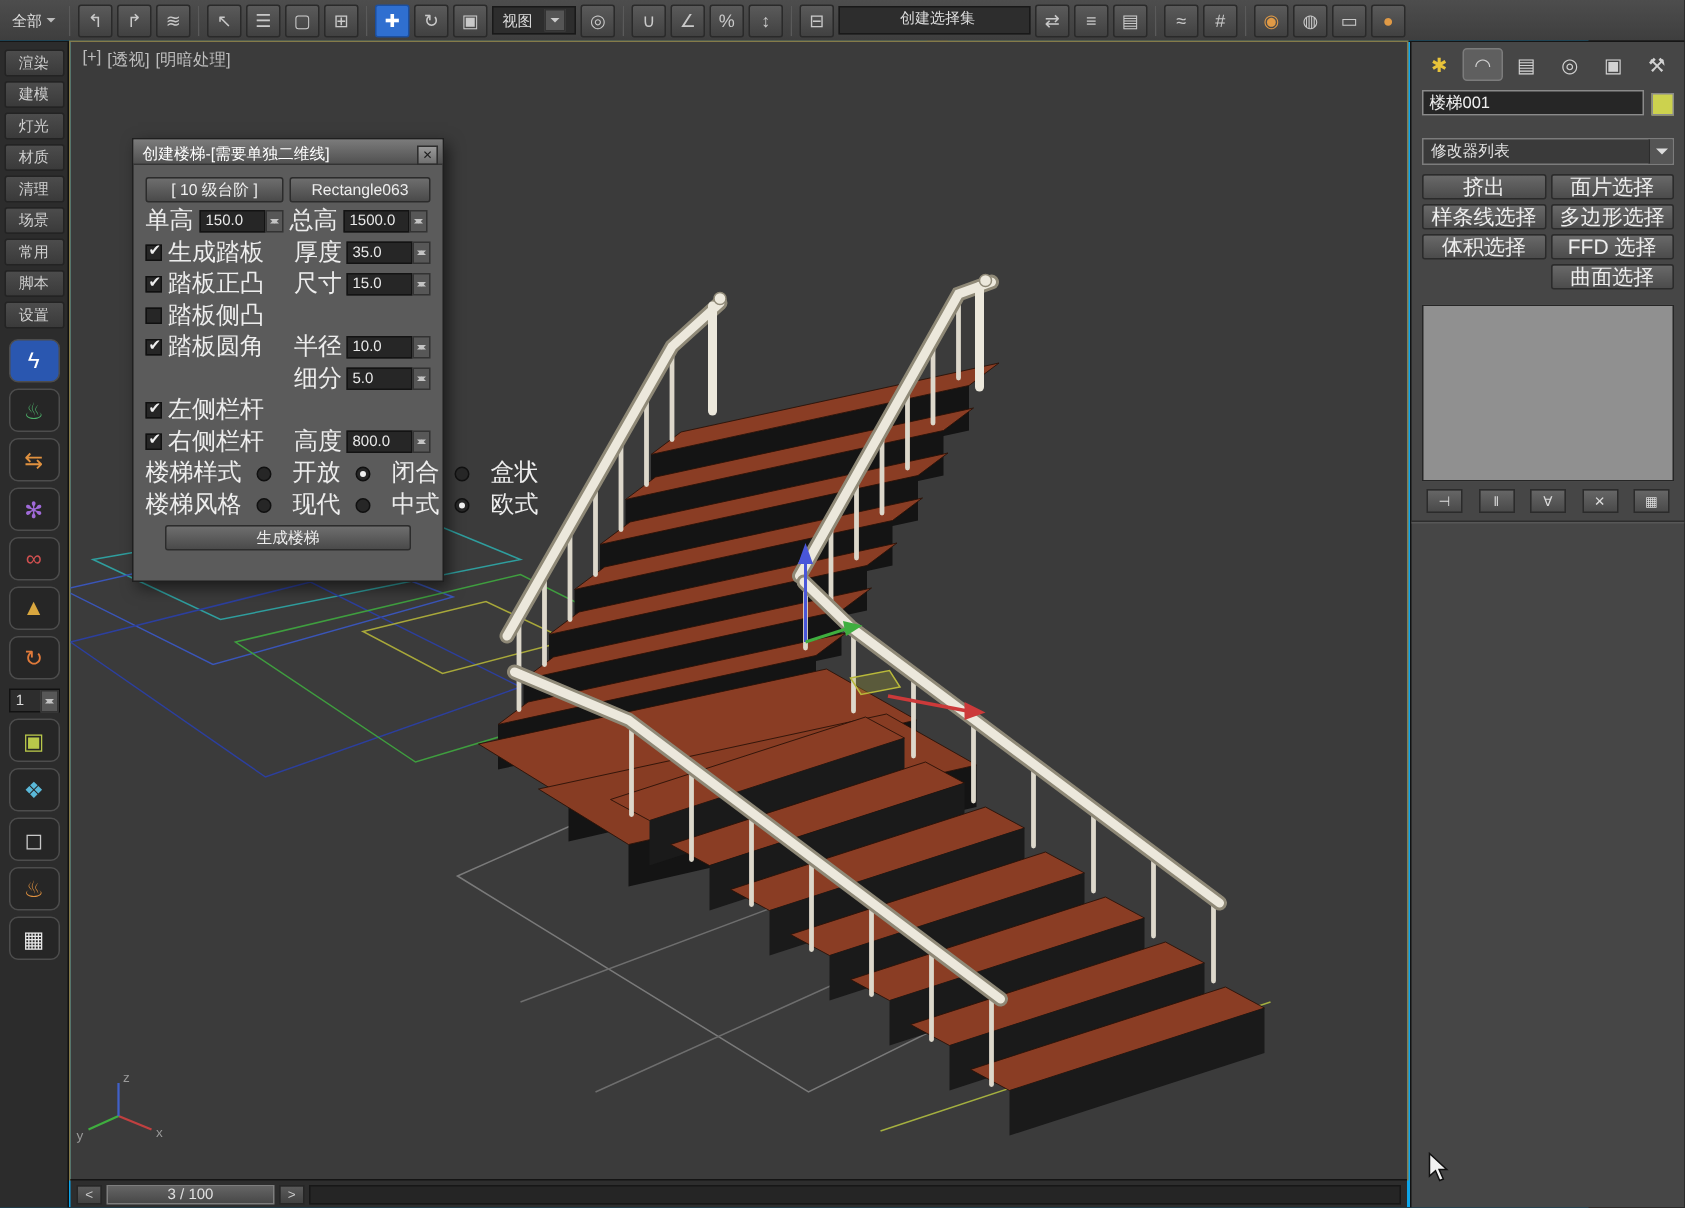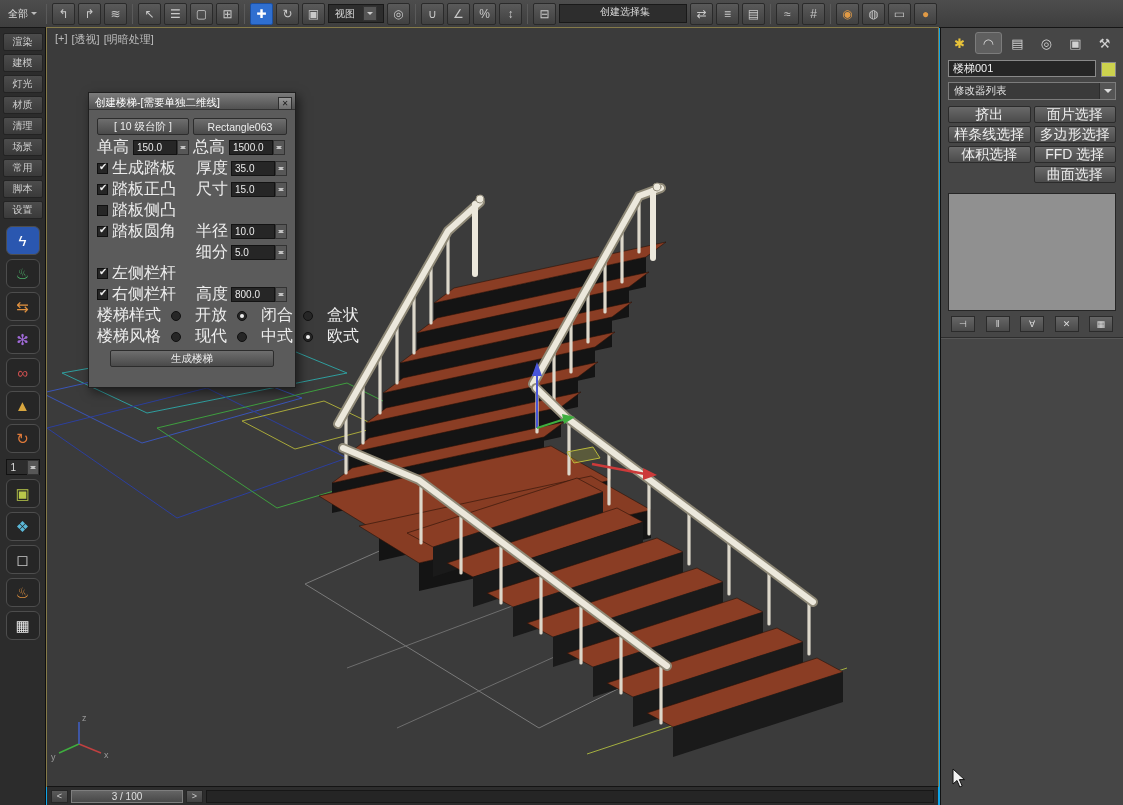--- a/index.html
+++ b/index.html
@@ -88,21 +88,21 @@
   .panel-tabs { display:flex; gap:2px; padding:4px 5px 3px; }
   .ptab { width:27px; height:22px; display:flex; align-items:center; justify-content:center;
     background:transparent; border:1px solid transparent; border-radius:3px; }
   .ptab.active { background:#5f5f5f; border-color:#7c7c7c; }
   .ptab span { font-size:13px; color:#d2d2d2; }
   .ptab span.sun { color:#e8c33a; }
   .name-row { display:flex; align-items:flex-end; gap:5px; padding:3px 7px 2px; }
   .name-field { flex:1; height:17px; background:#262626; border:1px solid #8a8a8a;
     color:#f0f0f0; font-size:11px; display:flex; align-items:center; padding:0 4px; }
   .swatch { width:15px; height:15px; border:1px solid #8a8a8a; }
-  .mod-list { margin:3px 7px 4px; height:18px; background:#3a3a3a; border:1px solid #7c7c7c;
+  .mod-list { margin:13px 7px 4px; height:18px; background:#3a3a3a; border:1px solid #7c7c7c;
     display:flex; align-items:center; font-size:10.5px; padding-left:5px; }
   .mod-list .grow { flex:1; }
   .mod-list .caret-box { width:16px; height:16px; background:#555; border-left:1px solid #2c2c2c;
     display:flex; align-items:center; justify-content:center; }
   .mod-list .caret-box i { width:0; height:0; border:4px solid transparent; border-top-color:#ddd; margin-top:4px; }
   .pgrid { display:grid; grid-template-columns:1fr 1fr; gap:3px; padding:2px 7px; }
   .pbtn { height:17px; background:linear-gradient(#696969,#4b4b4b); border:1px solid #2b2b2b; border-radius:2px;
     color:#ededed; font-size:14px; display:flex; align-items:center; justify-content:center; white-space:nowrap; }
   .pcell-empty { height:17px; }
   .stack-box { margin:8px 7px 5px; height:118px; background:#909090; border:1px solid #262626; }

